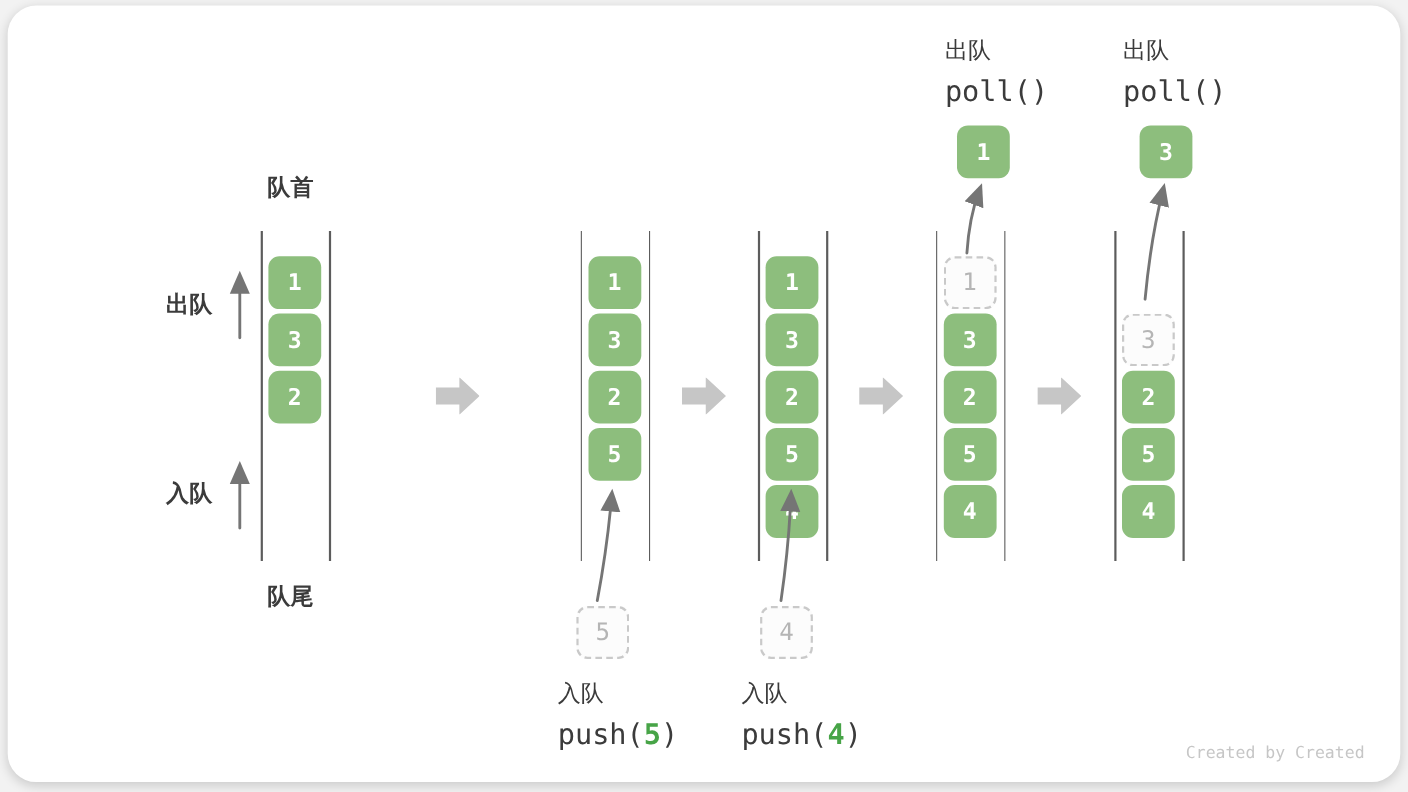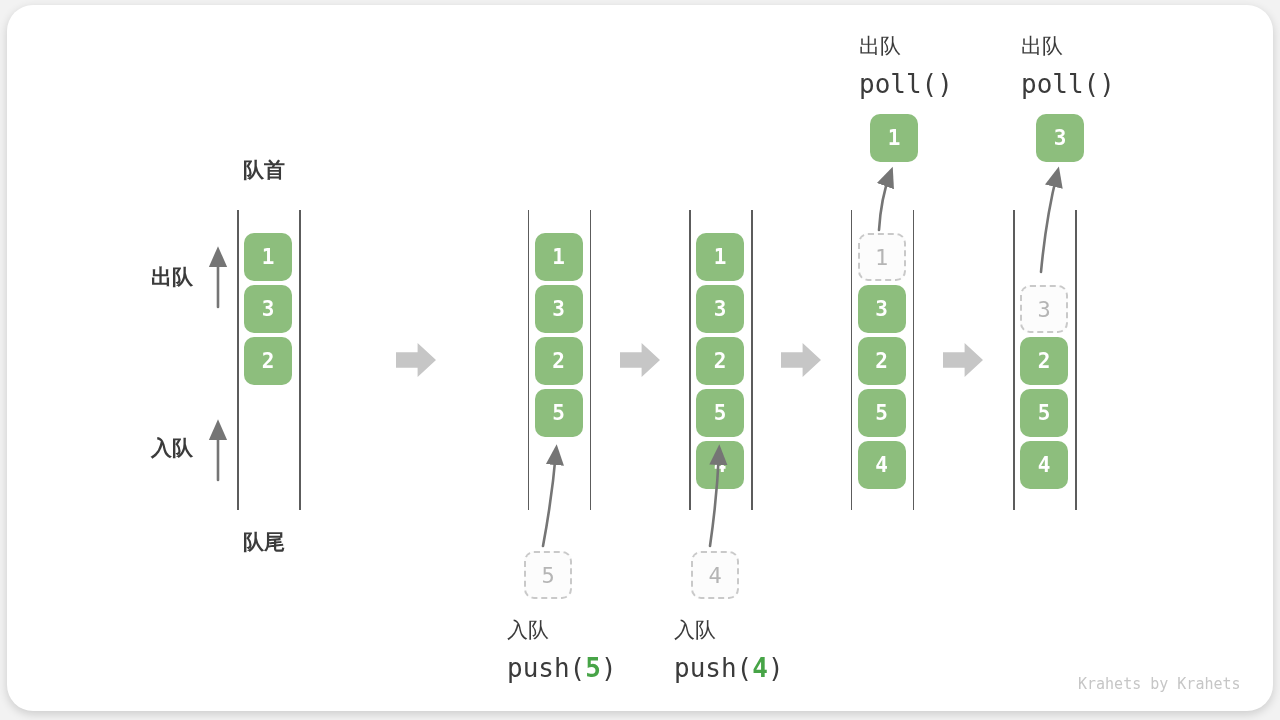--- a/index.html
+++ b/index.html
@@ -136,14 +136,14 @@
       </marker>
     </defs>
     <path class="thin" d="M218,307 L218,254" marker-end="url(#ah)"></path>
     <path class="thin" d="M218,480 L218,427" marker-end="url(#ah)"></path>
     <path class="thin" d="M543,546 Q552,498 556,452" marker-end="url(#ah)"></path>
     <path class="thin" d="M710,546 Q717,498 719,452" marker-end="url(#ah)"></path>
     <path class="thin" d="M879,230 Q881,198 890,174" marker-end="url(#ah)"></path>
     <path class="thin" d="M1041,272 Q1046,218 1057,174" marker-end="url(#ah)"></path>
   </svg>
 
-  <div class="watermark">Krahets by Krahets</div>
+  <div class="watermark">Created by Created</div>
 </div>
 
 </body></html>

